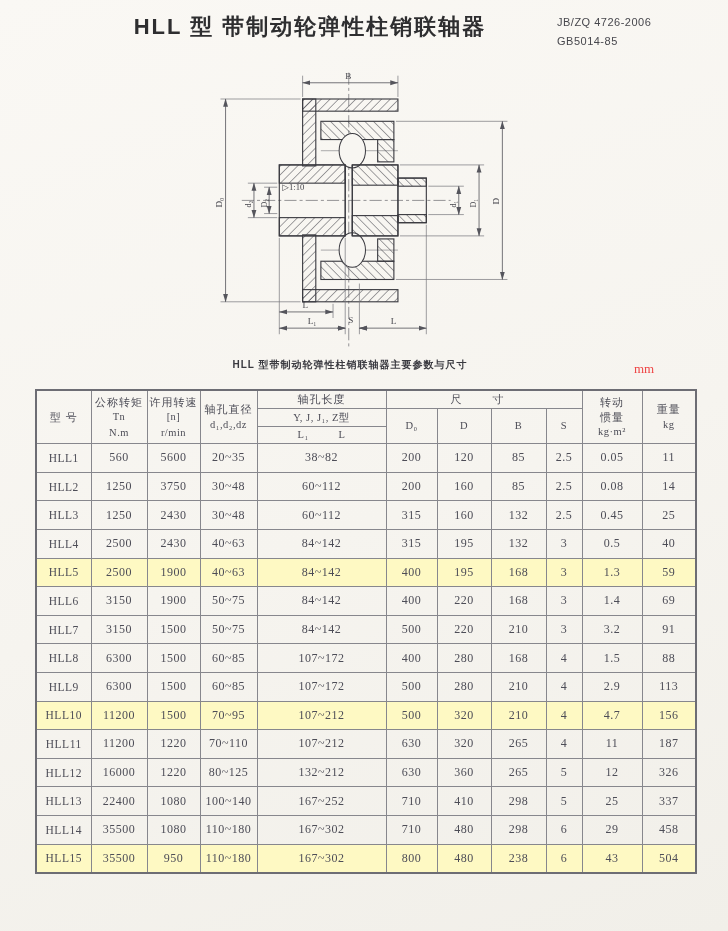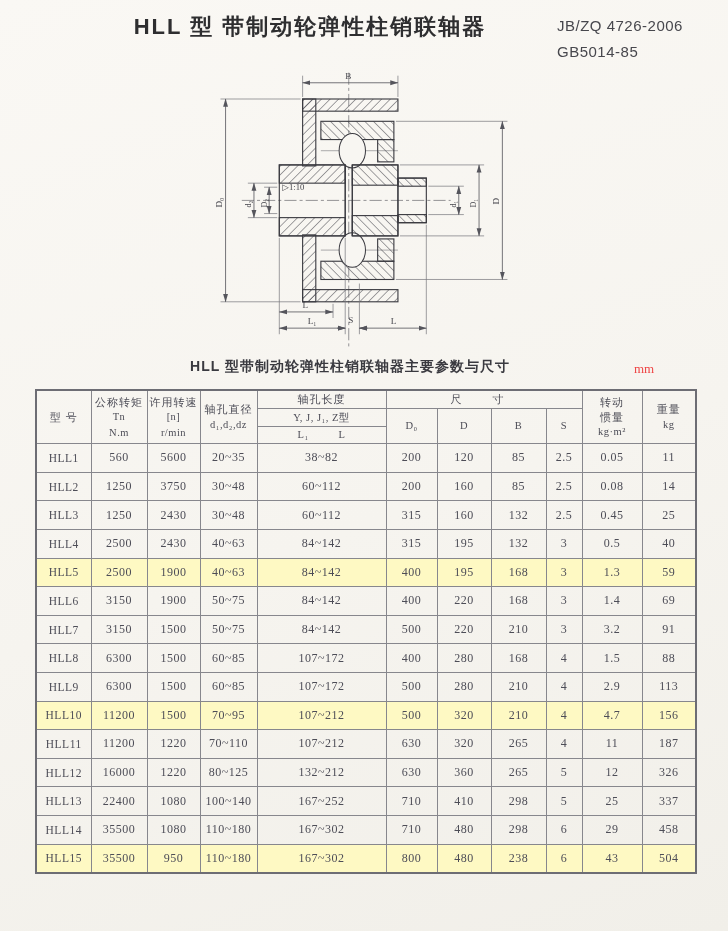--- a/index.html
+++ b/index.html
@@ -14,33 +14,33 @@
   .page { position:absolute; inset:0; }
 
   
   .title {
     position:absolute; left:70px; top:12px; width:480px;
     text-align:center; font-size:22px; font-weight:bold;
     letter-spacing:2px; color:#2e2e30;
   }
   .standards {
     position:absolute; left:557px; top:13px;
-    font-size:15px; line-height:1.75; color:#47474d; letter-spacing:0.5px;
+    font-size:11px; line-height:1.75; color:#47474d; letter-spacing:0.5px;
   }
 
   
   .drawing { position:absolute; left:112px; top:58px; width:436px; height:300px; }
   .drawing svg { width:100%; height:100%; }
   .drawing text { font-family:"Liberation Serif", serif; fill:#45454c; }
 
   
   .caption-row { position:absolute; left:0; top:358px; width:728px; }
   .caption {
     position:absolute; left:70px; top:0; width:560px; text-align:center;
-    font-size:14px; font-weight:bold; letter-spacing:1px; color:#3a3a40;
+    font-size:10px; font-weight:bold; letter-spacing:1px; color:#3a3a40;
   }
   .unit { position:absolute; left:634px; top:3px; font-size:13px; color:#ef4444;
           font-family:"Liberation Serif", serif; }
 
   
   table.params {
     position:absolute; left:35px; top:389px; width:660px;
     border-collapse:collapse; table-layout:fixed;
     font-family:"Liberation Serif", serif;
   }

